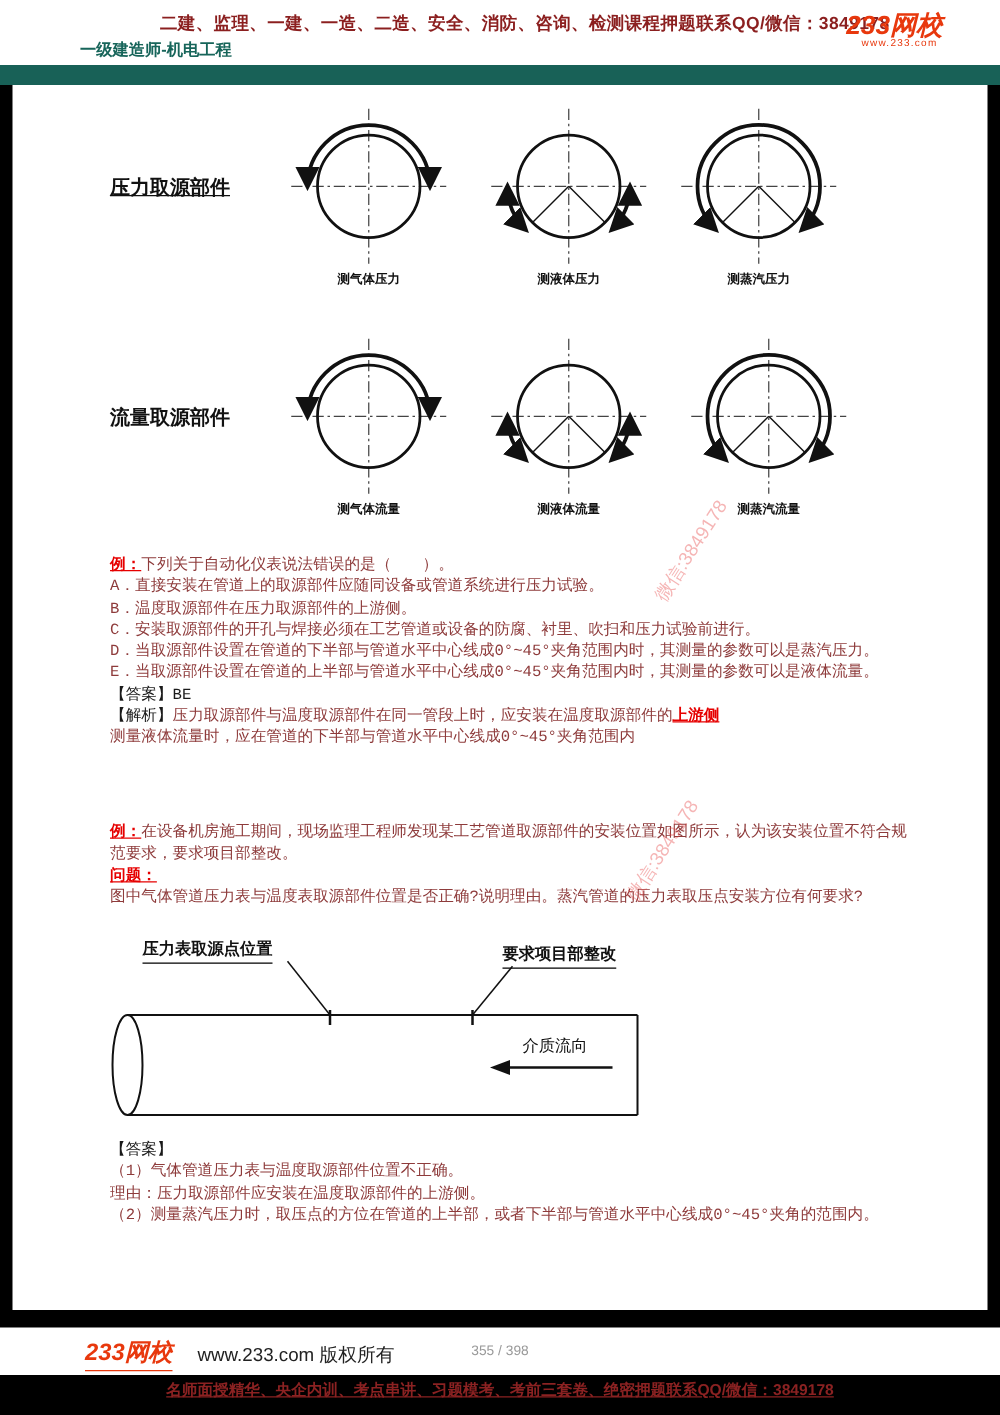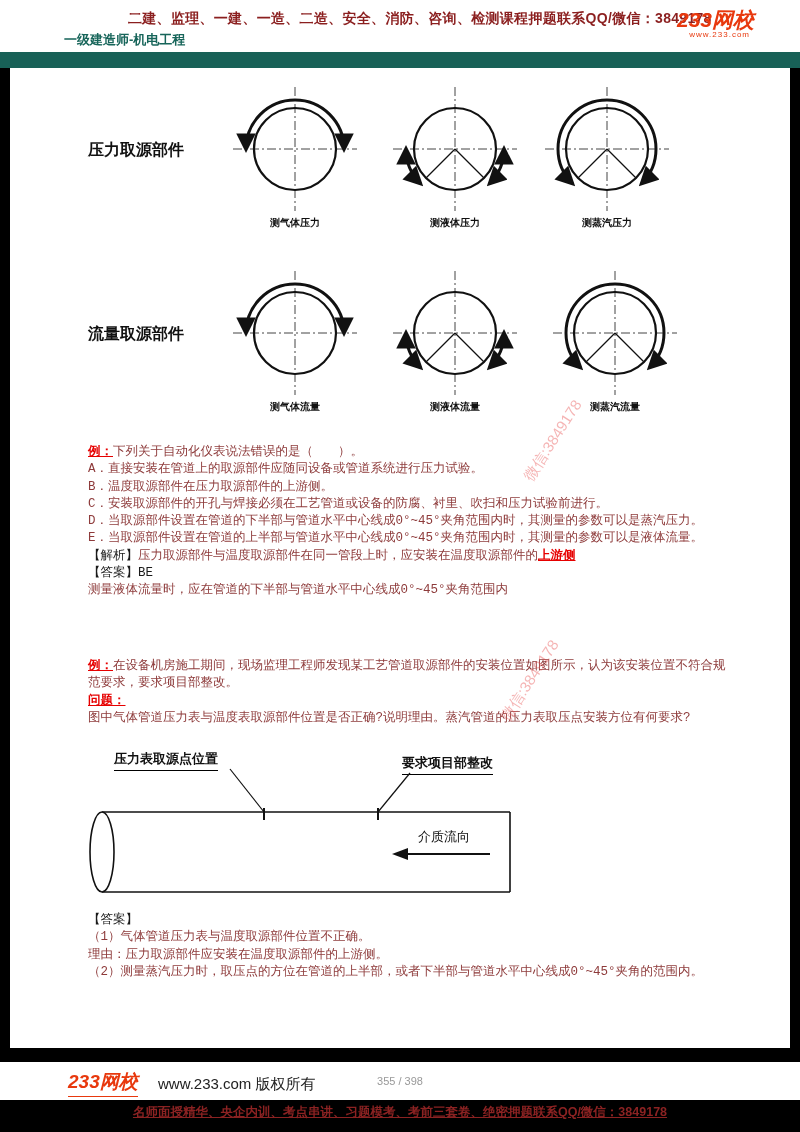--- a/index.html
+++ b/index.html
@@ -55,21 +55,21 @@
 <div class="top-header">
   <div class="promo">二建、监理、一建、一造、二造、安全、消防、咨询、检测课程押题联系QQ/微信：3849178</div>
   <div class="logo logo-top">233网校</div>
   <div class="logo-sub">www.233.com</div>
   <div class="course">一级建造师-机电工程</div>
 </div>
 <div class="teal-bar"></div>
 
 <div class="page"></div>
 
-<div class="sec-title abs" style="left:88px;top:140px;">压力取源部件</div>
+<div class="sec-title abs" style="left:88px;top:140px;text-decoration:underline;">压力取源部件</div>
 <div class="diag-cell" style="left:230px;top:84px;">
   <div class="diag-svg"><svg width="130" height="130" viewBox="0 0 130 130">
         <defs>
           <marker id="ah0" viewBox="0 0 10 10" refX="8" refY="5" markerWidth="6.5" markerHeight="6.5" orient="auto-start-reverse">
             <path d="M0,0L10,5L0,10z" fill="#111"></path>
           </marker>
         </defs>
         <line x1="3" y1="65" x2="127" y2="65" stroke="#444" stroke-width="1" stroke-dasharray="9 3 2 3"></line>
         <line x1="65" y1="3" x2="65" y2="127" stroke="#444" stroke-width="1" stroke-dasharray="9 3 2 3"></line>
         <circle cx="65" cy="65" r="41" fill="none" stroke="#111" stroke-width="2.2"></circle>
@@ -160,22 +160,22 @@
   <div class="diag-label">测蒸汽流量</div>
 </div>
 
 <div class="tb" style="left:88px;top:444px;width:634px;">
   <p><span class="rlab">例：</span><span class="mar">下列关于自动化仪表说法错误的是（　　）。</span></p>
   <p class="mar">A．直接安装在管道上的取源部件应随同设备或管道系统进行压力试验。</p>
   <p class="mar">B．温度取源部件在压力取源部件的上游侧。</p>
   <p class="mar">C．安装取源部件的开孔与焊接必须在工艺管道或设备的防腐、衬里、吹扫和压力试验前进行。</p>
   <p class="mar">D．当取源部件设置在管道的下半部与管道水平中心线成0°~45°夹角范围内时，其测量的参数可以是蒸汽压力。</p>
   <p class="mar">E．当取源部件设置在管道的上半部与管道水平中心线成0°~45°夹角范围内时，其测量的参数可以是液体流量。</p>
+  <p><span class="blk">【答案】</span><span class="blk">BE</span></p>
   <p><span class="blk">【解析】</span><span class="mar">压力取源部件与温度取源部件在同一管段上时，应安装在温度取源部件的</span><span class="rhl">上游侧</span></p>
-  <p><span class="blk">【答案】</span><span class="blk">BE</span></p>
   <p class="mar">测量液体流量时，应在管道的下半部与管道水平中心线成0°~45°夹角范围内</p>
 </div>
 
 <div class="tb" style="left:88px;top:658px;width:644px;">
   <p><span class="rlab">例：</span><span class="mar">在设备机房施工期间，现场监理工程师发现某工艺管道取源部件的安装位置如图所示，认为该安装位置不符合规范要求，要求项目部整改。</span></p>
   <p><span class="rlab">问题：</span></p>
   <p class="mar">图中气体管道压力表与温度表取源部件位置是否正确?说明理由。蒸汽管道的压力表取压点安装方位有何要求?</p>
 </div>
 
 <div class="figure">

